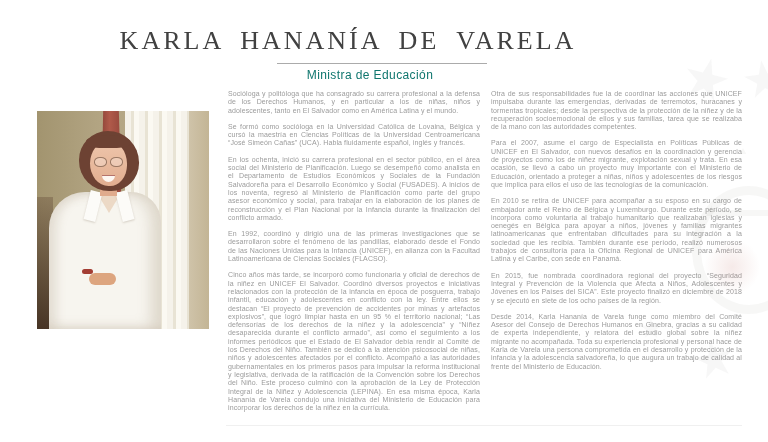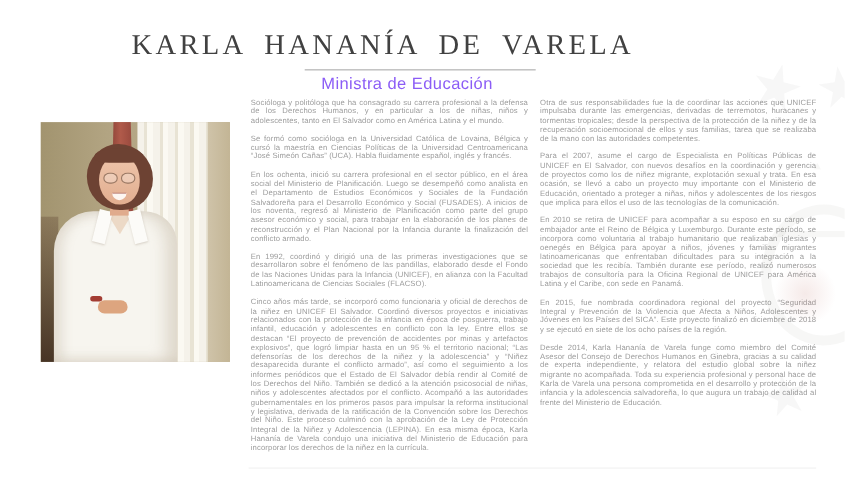--- a/index.html
+++ b/index.html
@@ -10,21 +10,21 @@
   
   .hdr{position:absolute;left:0;top:0;width:696px;text-align:center;}
   .title{
     margin:0;padding-top:26px;
     font-family:"Liberation Serif",serif;font-weight:500;
     font-size:26px;letter-spacing:3px;word-spacing:8px;color:#414141;
   }
   .title-rule{position:absolute;left:277px;top:63px;width:210px;height:1px;background:#ababab;}
   .subtitle{
     position:absolute;left:0;top:68px;width:740px;text-align:center;
-    font-size:15px;color:#8b5cf6;letter-spacing:.4px;
+    font-size:12px;color:#0f766e;letter-spacing:.4px;
   }
   
   .col{position:absolute;top:90px;color:#9b9b9b;font-size:7px;line-height:8.3px;
        text-align:justify;letter-spacing:.1px;}
   .col p{margin:0 0 8px 0;}
   .col-left{left:228px;width:252px;}
   .col-right{left:491px;width:251px;}
   .footer-rule{position:absolute;left:226px;top:425px;width:516px;height:1px;background:rgba(0,0,0,.06);}
   
   .photo{position:absolute;left:37px;top:111px;width:172px;height:218px;overflow:hidden;

